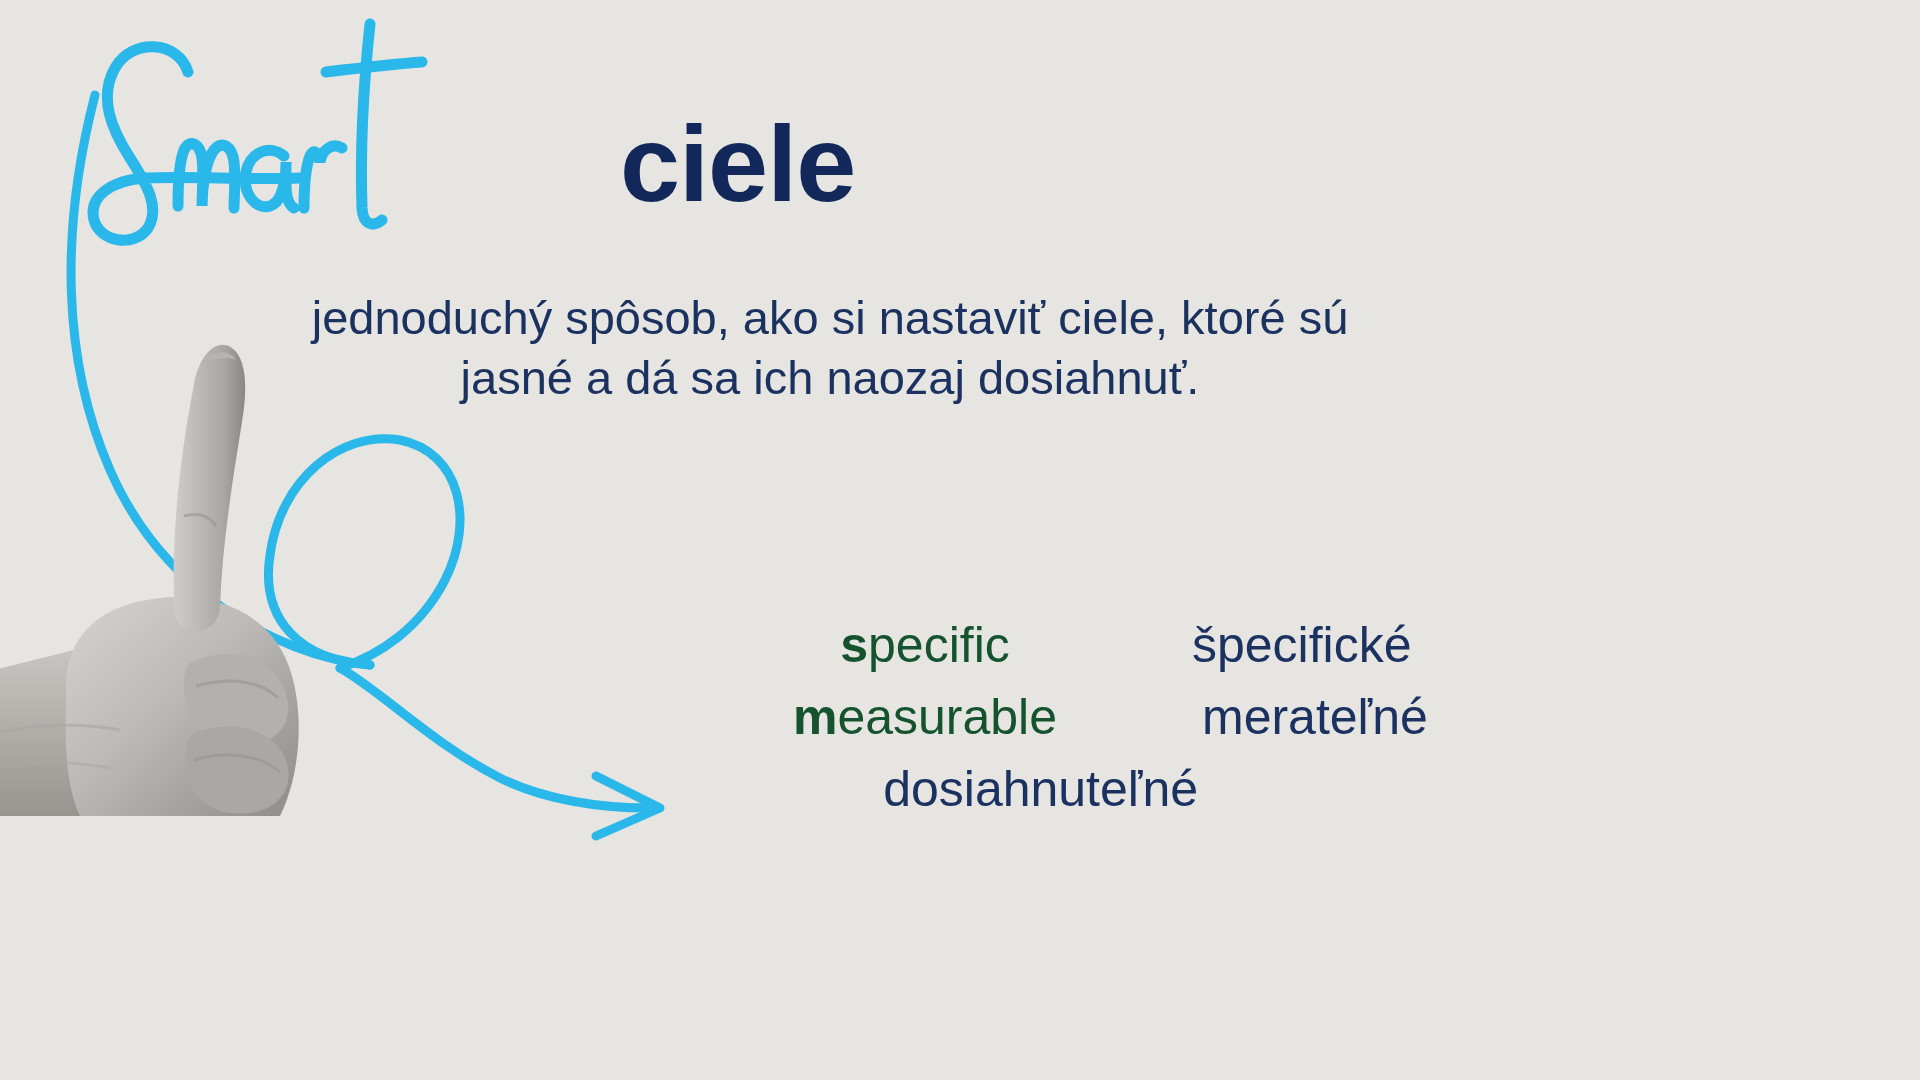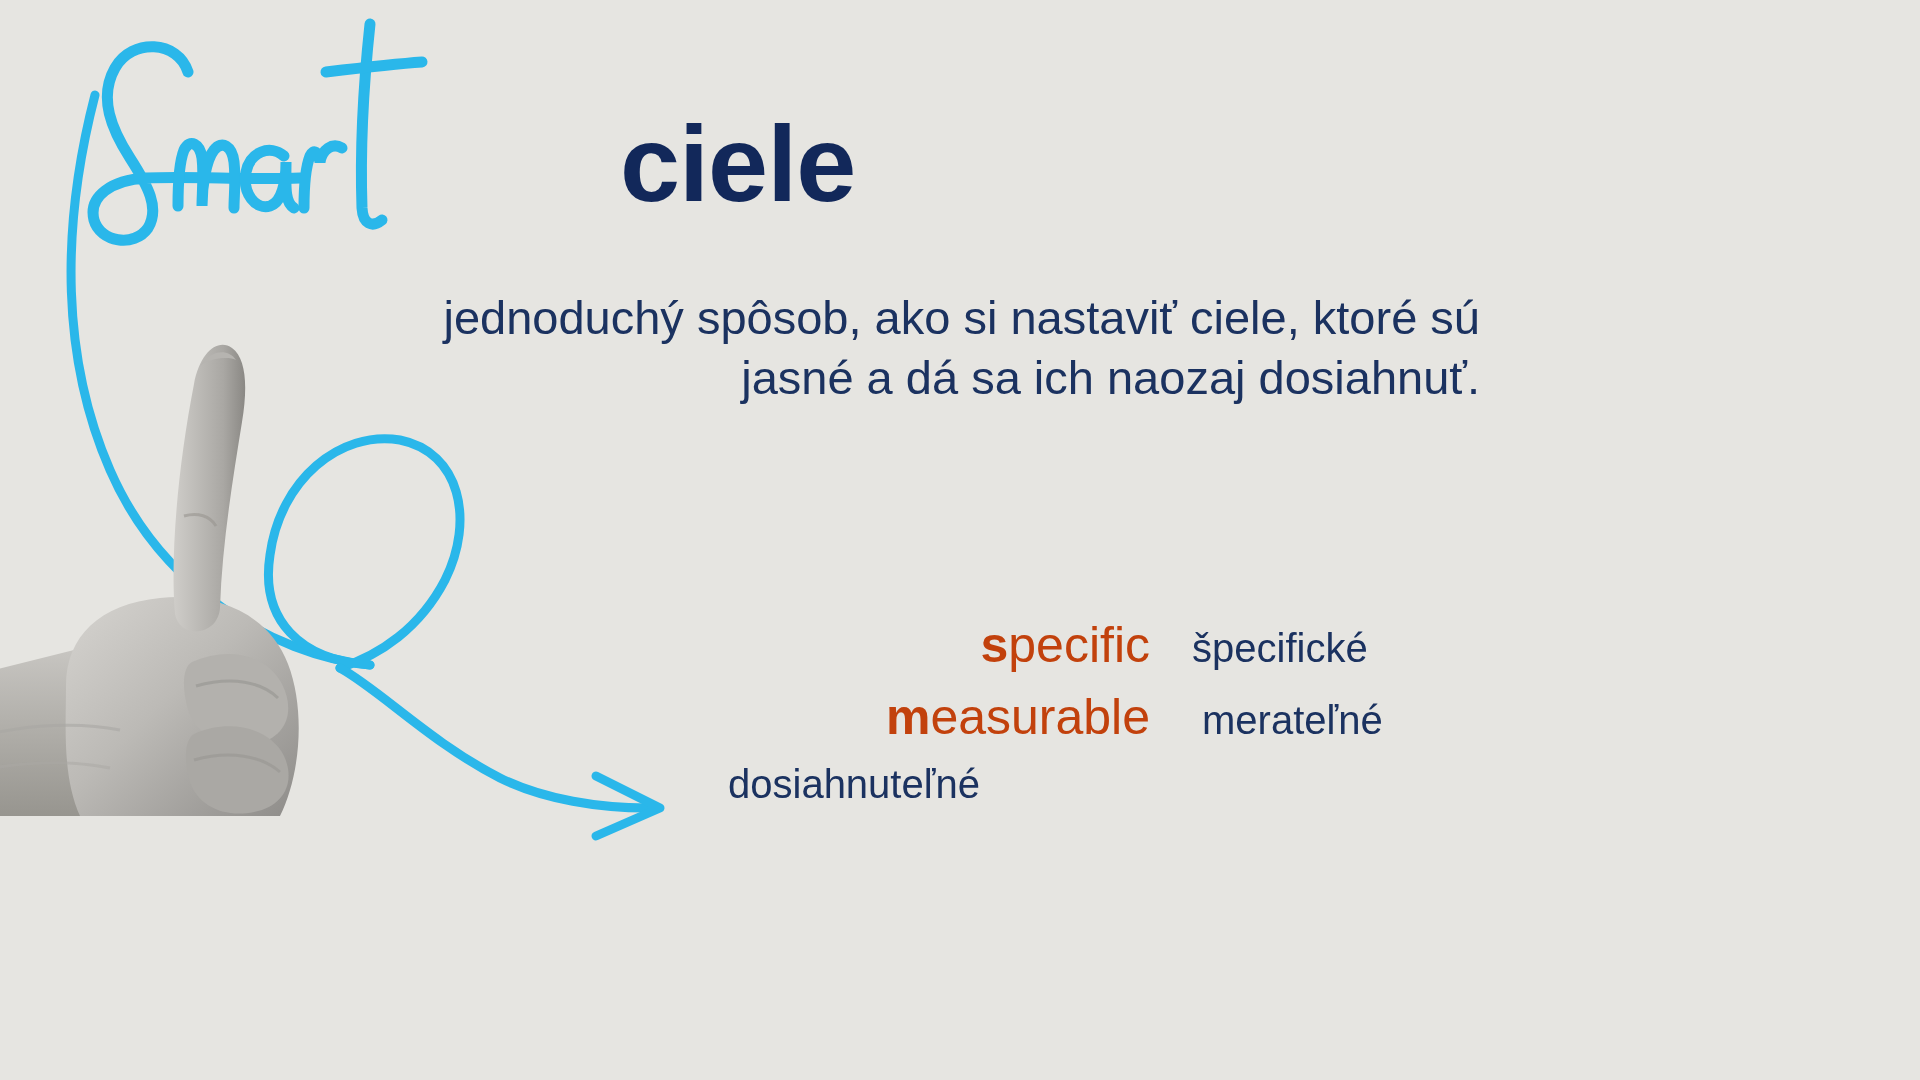--- a/index.html
+++ b/index.html
@@ -28,43 +28,43 @@
   }
   .ciele{
     position:absolute;left:560px;top:100px;
     font-size:108px;font-weight:bold;color:#12285a;
     letter-spacing:-1px;line-height:1;
   }
 
   
   .subtitle{
     position:absolute;left:180px;top:288px;width:1300px;
-    text-align:right;color:#1b3260;
+    text-align:center;color:#1b3260;
     font-size:47px;line-height:1.28;font-weight:400;
   }
   .subtitle .l2{display:block;}
 
   
   .list-area{position:absolute;left:700px;top:620px;width:1000px;}
   .list-row{
     display:flex;align-items:baseline;
     height:72px;
   }
   .col-en{
-    width:450px;color:#c2410c;font-size:50px;line-height:1;
-    text-align:right;
+    width:450px;color:#14532d;font-size:50px;line-height:1;
+    text-align:center;
   }
   .col-sk{
-    width:470px;color:#1b3260;font-size:40px;line-height:1;
+    width:470px;color:#1b3260;font-size:50px;line-height:1;
     text-align:left;
   }
   .first-letter{font-weight:bold;}
   .r-sk-0{padding-left:42px;}
   .r-sk-1{padding-left:52px;}
-  .r-sk-2{padding-left:28px;}
+  .r-sk-2{padding-left:28px;text-align:right;}
   .r-sk-3{padding-left:42px;}
   .r-sk-4{padding-left:48px;}
 </style>
 </head>
 <body>
 
 <div id="stage">
 
   <svg class="swoosh" viewBox="0 0 1920 1080">
 

